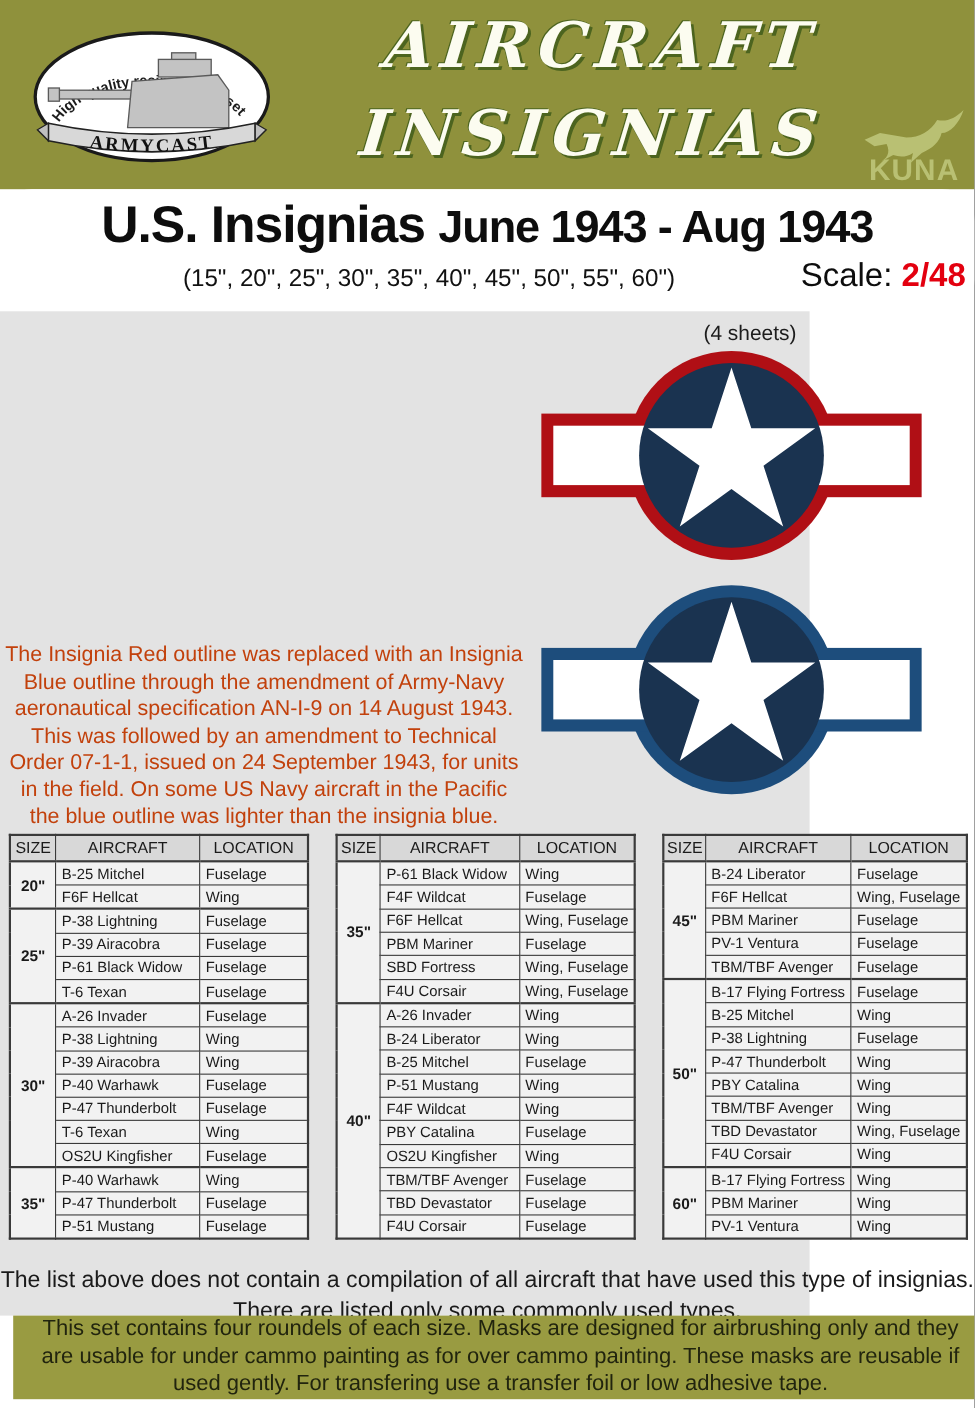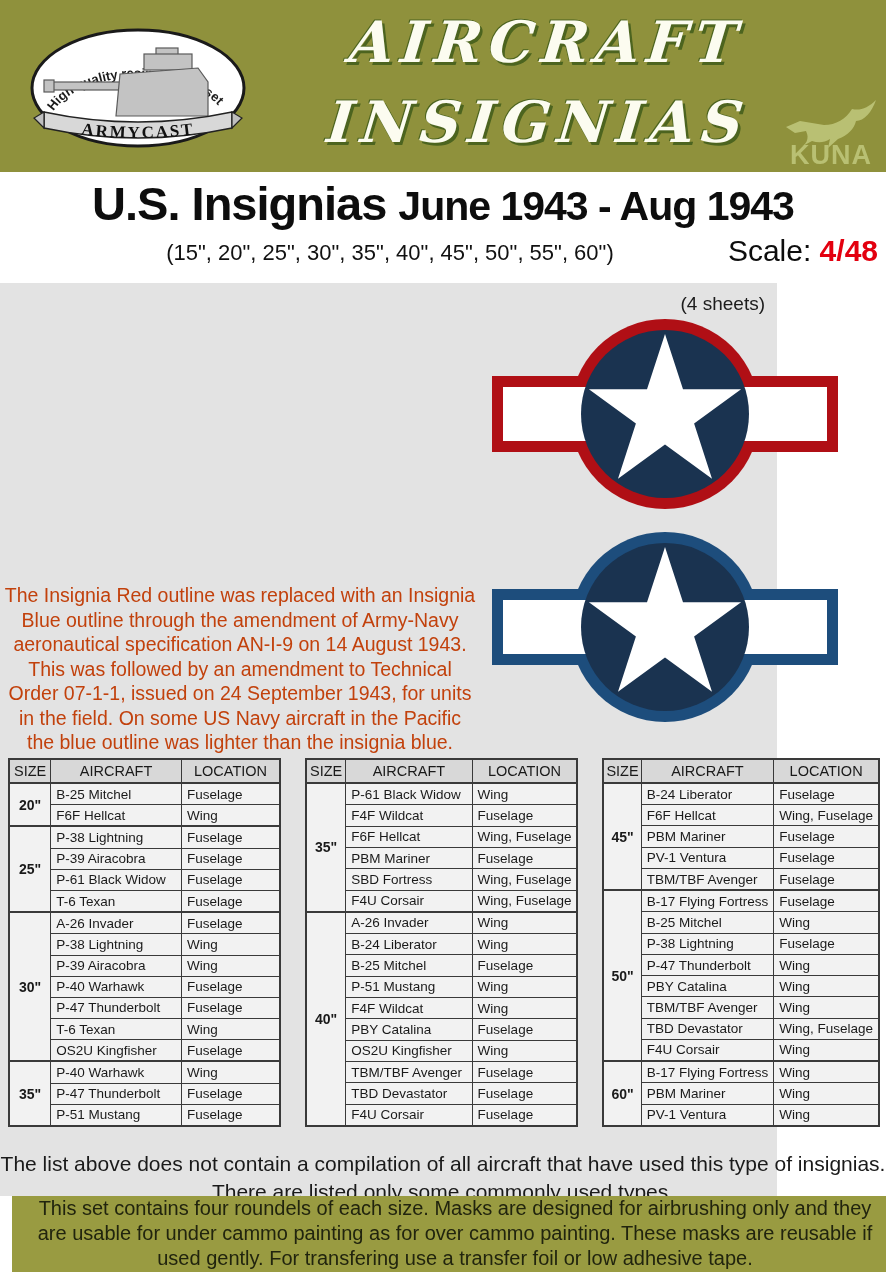--- a/index.html
+++ b/index.html
@@ -39,21 +39,21 @@
     font-size:47px; font-weight:bold; letter-spacing:-1px;
   }
   .main-title .dates { font-size:41px; }
   .sizes-line {
     position:absolute; top:68px; left:0; width:780px; text-align:center;
     font-size:22px; color:#111;
   }
   .scale-line { position:absolute; top:62px; right:8px; font-size:30px; color:#0d0d0d; }
   .scale-line .scale-value { color:var(--accent-red); font-weight:bold; }
   
-  .body-gray { position:absolute; left:0; top:283px; width:736px; height:913px; background:var(--page-gray);padding-left:41px; }
+  .body-gray { position:absolute; left:0; top:283px; width:736px; height:913px; background:var(--page-gray); }
   .sheets-line { position:absolute; top:10px; right:12px; font-size:19px; color:#1c1c1c; }
   .roundel { position:absolute; left:492px; }
   .roundel-red  { top:35px; }
   .roundel-blue { top:248px; }
   .description {
     position:absolute; left:4px; top:252px; width:472px;
     font-size:19.5px; line-height:24.5px; text-align:center; color:#c2410c;margin-top:48px;
   }
   
   .tables-wrap { position:absolute; left:8px; top:475px; width:872px; display:flex; gap:24px; }
@@ -136,21 +136,21 @@
   </div>
 
   <div class="title-band">
     <h1 class="main-title">
       <span>U.S. Insignias</span>
       <span class="dates">June 1943 - Aug 1943</span>
     </h1>
     <div class="sizes-line">(15", 20", 25", 30", 35", 40", 45", 50", 55", 60")</div>
     <div class="scale-line">
       <span>Scale:</span>
-      <span class="scale-value">4/48</span>
+      <span class="scale-value">2/48</span>
     </div>
   </div>
 
   <div class="body-gray">
     <div class="sheets-line">(4 sheets)</div>
 
     <svg class="roundel roundel-red" width="346" height="192" viewBox="0 0 346 192">
       <circle cx="173" cy="96" r="95" fill="#b00f15"></circle>
       <rect x="0" y="58" width="346" height="76" fill="#b00f15"></rect>
       <rect x="11" y="69" width="324" height="54" fill="#ffffff"></rect>

